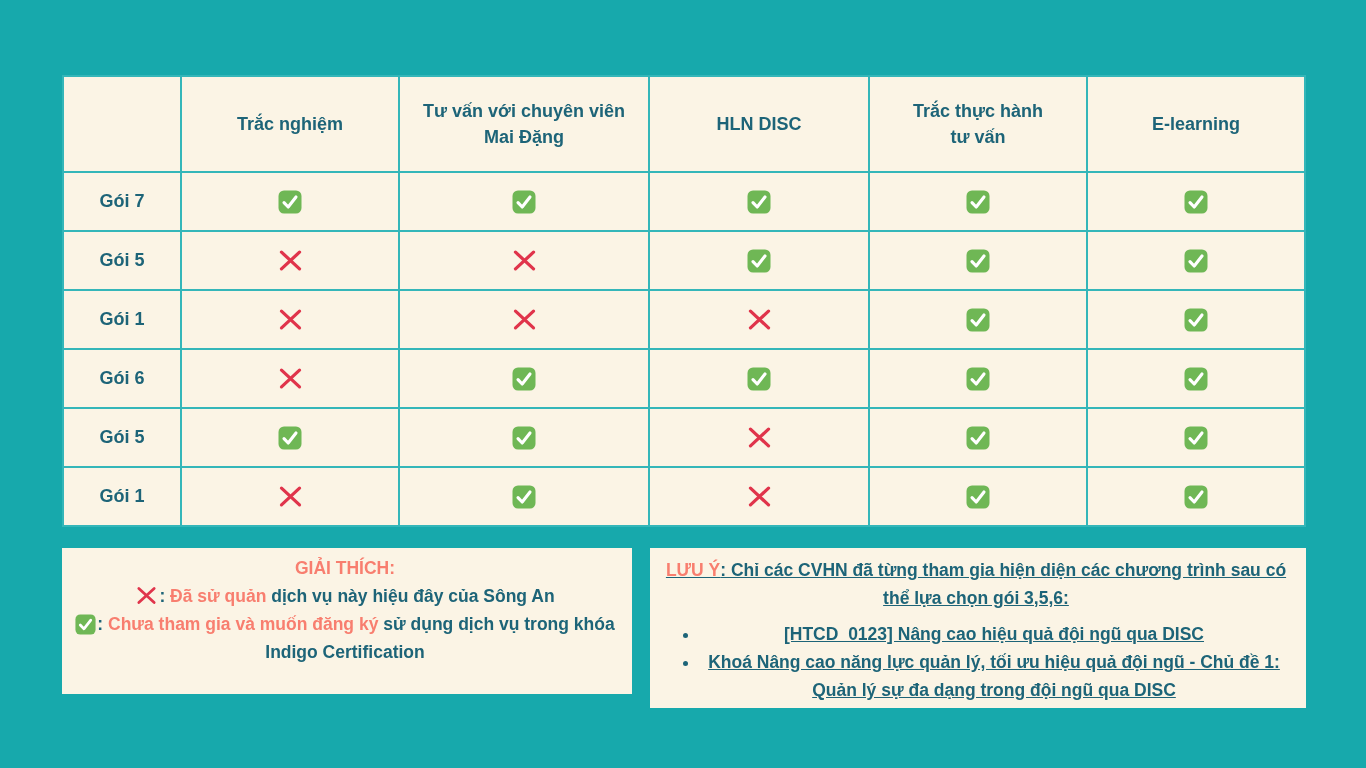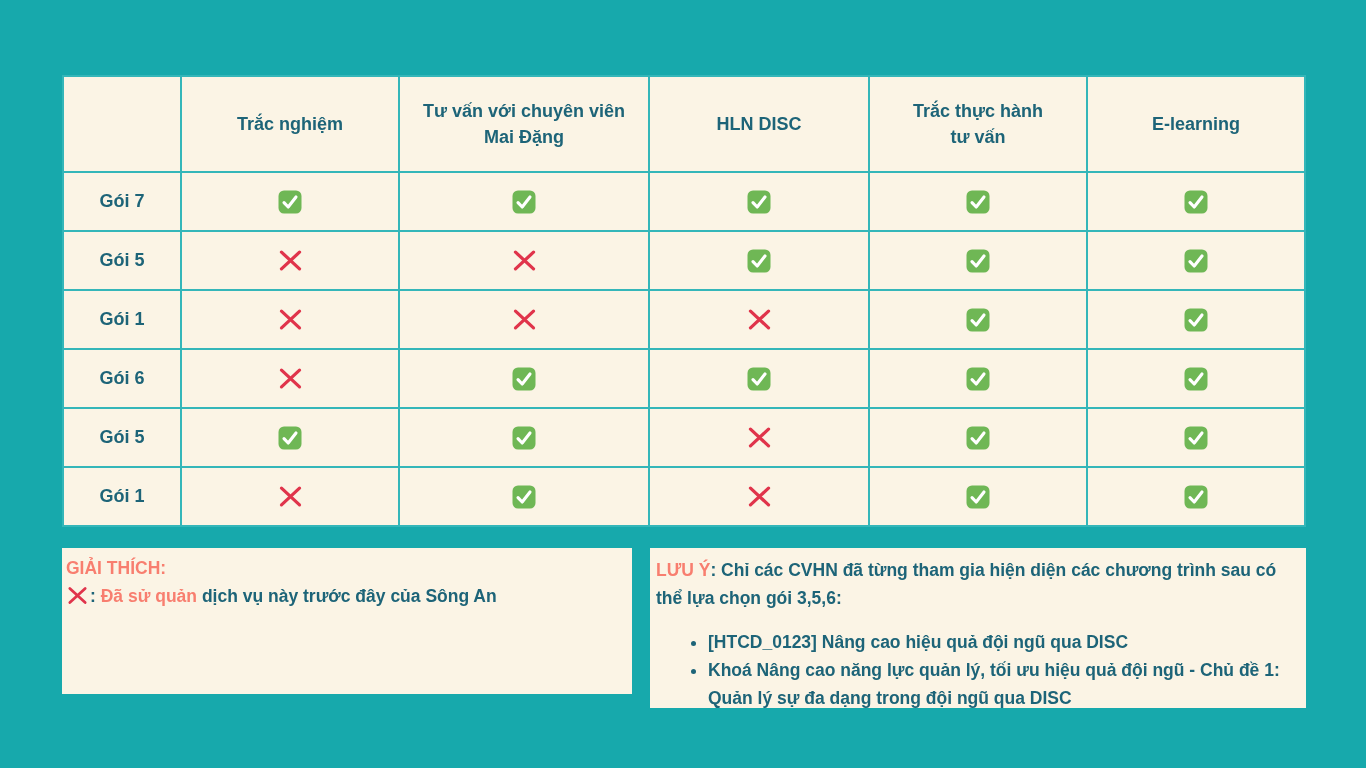--- a/index.html
+++ b/index.html
@@ -36,40 +36,42 @@
   table.matrix thead th { white-space: pre-line; line-height: 1.45; }
   .cell-icon { display: inline-block; vertical-align: middle; line-height: 0; }
   
   .panel {
     position: absolute;
     background: #FBF4E5;
     color: #1D6478;
     font-size: 17.5px;
     line-height: 28px;
     box-sizing: border-box;
+    text-align: center;
   }
   .legend-box {
     left: 62px;
     top: 548px;
     width: 570px;
     height: 146px;
     padding: 6px 8px 6px 4px;
   }
   .note-box {
     left: 650px;
     top: 548px;
     width: 656px;
     height: 160px;
     padding: 8px 10px 8px 6px;
+    text-decoration: underline;
   }
   .coral { color: #F87E6F; }
   .dark  { color: #1D6478; }
   .inline-icon { display: inline-block; vertical-align: -5px; line-height: 0; margin-right: 1px; }
   .note-list {
-    margin: 16px;
+    margin: 8px;
     padding-left: 36px;
   }
   .note-list li {
     color: #1D6478;
   }
 </style>
 </head>
 <body>
 
 <table class="matrix">
@@ -223,21 +225,25 @@
               <path d="M6 12.6l4.2 4.4L18 7" stroke="#FFFFFF" stroke-width="3.1" fill="none" stroke-linecap="round" stroke-linejoin="round"></path>
             </svg></span></td>
       </tr>
     </tbody>
 </table>
 
 <div class="panel legend-box">
   <div class="coral">GIẢI THÍCH:</div>
   <div><span class="inline-icon"><svg width="23" height="23" viewBox="0 0 24 24">
           <path d="M4 4.6L20 19.4M20 4.6L4 19.4" stroke="#E0344B" stroke-width="2.9" fill="none" stroke-linecap="round"></path>
-        </svg></span><span class="dark">: </span><span class="coral">Đã sử quản</span><span class="dark"> dịch vụ này trước đây của Sông An</span></div>
+        </svg></span><span class="dark">: </span><span class="coral">Đã sử quản</span><span class="dark"> dịch vụ này hiệu đây của Sông An</span></div>
+  <div><span class="inline-icon"><svg width="21" height="21" viewBox="0 0 24 24">
+          <rect x="0.5" y="0.5" width="23" height="23" rx="5.5" fill="#6FB755"></rect>
+          <path d="M6 12.6l4.2 4.4L18 7" stroke="#FFFFFF" stroke-width="3.1" fill="none" stroke-linecap="round" stroke-linejoin="round"></path>
+        </svg></span><span class="dark">: </span><span class="coral">Chưa tham gia và muốn đăng ký</span><span class="dark"> sử dụng dịch vụ trong khóa Indigo Certification</span></div>
 </div>
 
 <div class="panel note-box">
   <div><span class="coral">LƯU Ý</span><span class="dark">: Chỉ các CVHN đã từng tham gia hiện diện các chương trình sau có thể lựa chọn gói 3,5,6:</span></div>
   <ul class="note-list">
       <li>[HTCD_0123] Nâng cao hiệu quả đội ngũ qua DISC</li>
       <li>Khoá Nâng cao năng lực quản lý, tối ưu hiệu quả đội ngũ - Chủ đề 1: Quản lý sự đa dạng trong đội ngũ qua DISC</li>
     </ul>
 </div>
 

